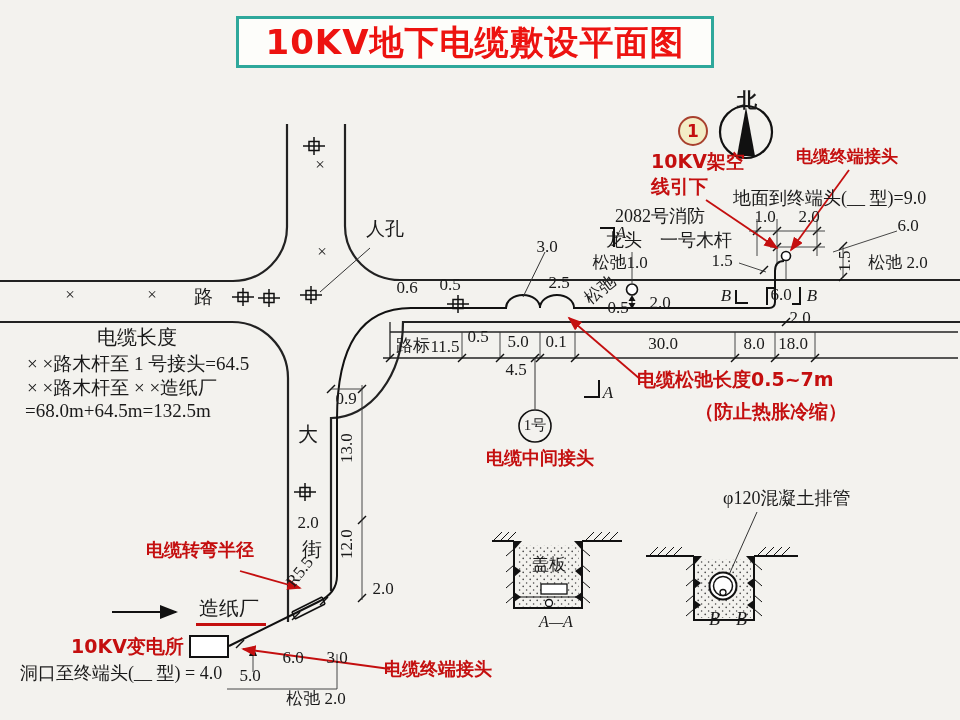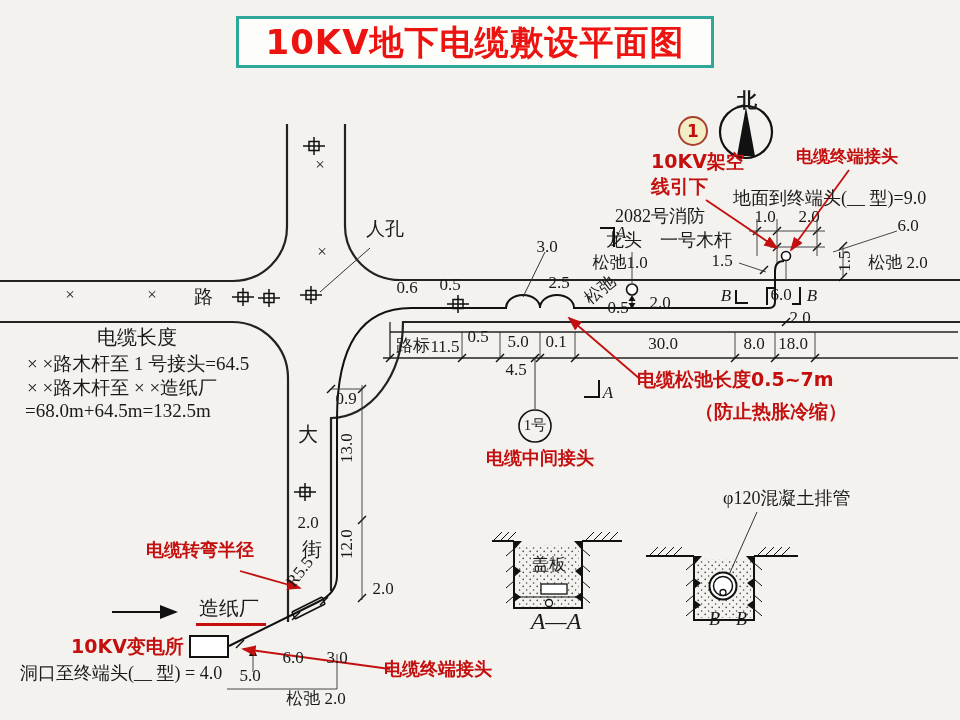--- a/index.html
+++ b/index.html
@@ -297,21 +297,21 @@
   <div class="lab" style="left:27px;top:378px;font-size:19px;">× ×路木杆至 × ×造纸厂</div>
   <div class="lab" style="left:25px;top:401px;font-size:19px;">=68.0m+64.5m=132.5m</div>
 
   <div class="lab" style="left:298px;top:424px;font-size:20px;">大</div>
   <div class="lab" style="left:302px;top:539px;font-size:20px;">街</div>
   <div class="lab" style="left:199px;top:598px;font-size:20px;">造纸厂</div>
   <div id="mill-underline"></div>
   <div class="lab" style="left:20px;top:664px;font-size:18px;">洞口至终端头(__ 型) = 4.0</div>
 
   <div class="lab ctr" style="left:549px;top:565px;font-size:17px;">盖板</div>
-  <div class="lab ctr it" style="left:556px;top:622px;font-size:24px;font-style:italic;">A—A</div>
+  <div class="lab ctr it" style="left:556px;top:622px;font-size:16px;font-style:italic;">A—A</div>
   <div class="lab ctr it" style="left:728px;top:619px;font-size:18px;">B—B</div>
   <div class="lab" style="left:723px;top:489px;font-size:18px;">φ120混凝土排管</div>
   <div class="lab ctr" style="left:535px;top:426px;font-size:15px;">1号</div>
 
   <div class="corn" style="left:600px;top:227px;width:13px;height:18px;border-top-width:2px;border-right-width:2px;"></div>
   <div class="corn" style="left:584px;top:380px;width:14px;height:16px;border-bottom-width:2px;border-right-width:2px;"></div>
   <div class="corn" style="left:735px;top:290px;width:11px;height:12px;border-left-width:2px;border-bottom-width:2px;"></div>
   <div class="corn" style="left:766px;top:287px;width:7px;height:16px;border-left-width:2px;border-top-width:2px;"></div>
   <div class="corn" style="left:792px;top:287px;width:7px;height:16px;border-right-width:2px;border-bottom-width:2px;"></div>
 <div class="fl" style="left: 765px; top: 217px; transform: translate(-50%, -50%);">1.0</div>

